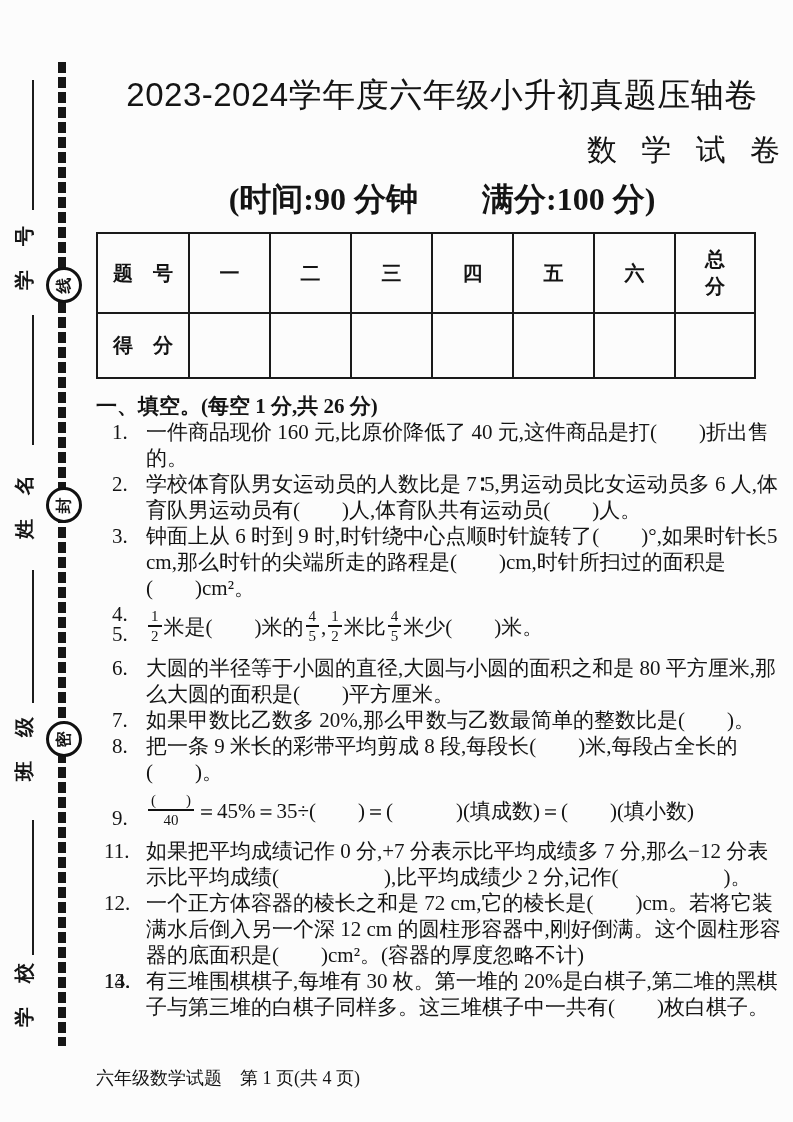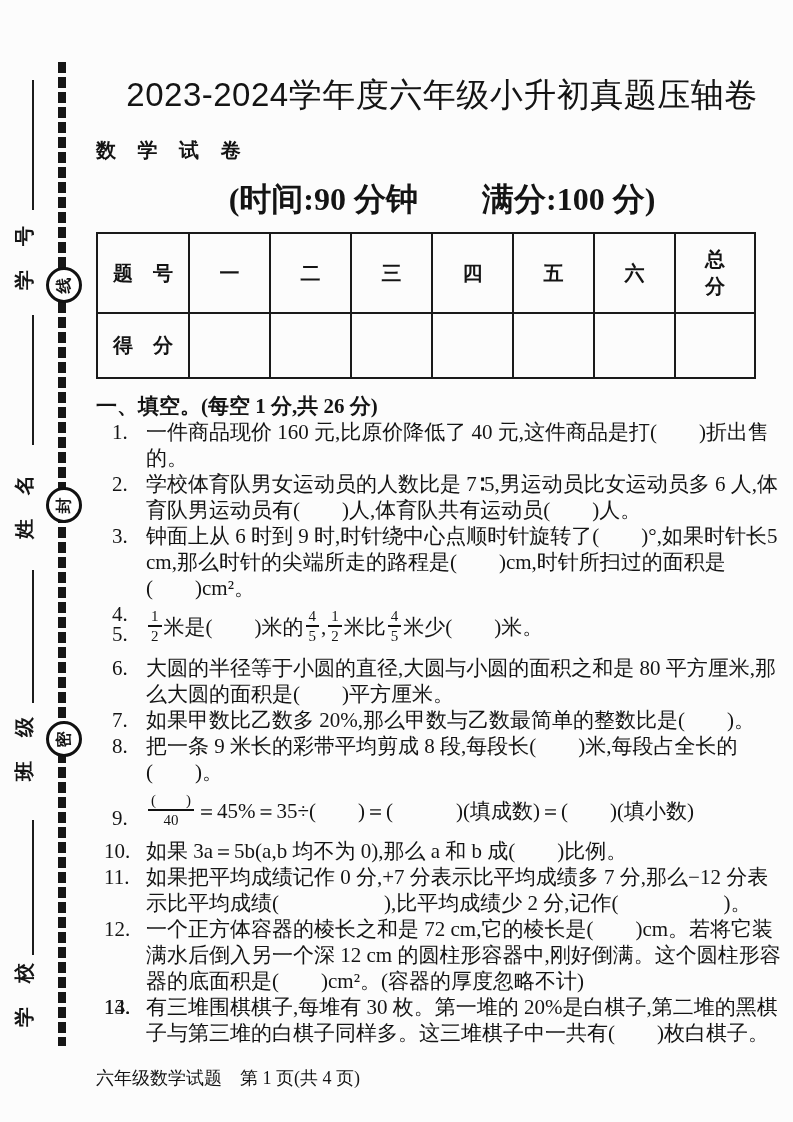--- a/index.html
+++ b/index.html
@@ -17,22 +17,22 @@
   .lv1{top:245px;} .lv2{top:494px;} .lv3{top:736px;} .lv4{top:982px;}
   .seal-circle{position:absolute;left:46px;width:30px;height:30px;border:3px solid #111;border-radius:50%;
     background:#fff;display:flex;align-items:center;justify-content:center;z-index:2;}
   .sc1{top:267px;} .sc2{top:487px;} .sc3{top:721px;}
   .seal-circle span{transform:rotate(-90deg);font-size:16px;font-weight:700;}
 
   
   .content{position:absolute;left:96px;top:74px;width:692px;}
   .title{font-family:"Liberation Sans","DejaVu Sans",sans-serif;font-weight:400;font-size:33px;
     line-height:42px;text-align:center;letter-spacing:0.5px;margin-bottom:14px;}
-  .subtitle{font-family:"Liberation Sans","DejaVu Sans",sans-serif;font-weight:700;font-size:20px;
-    line-height:40px;text-align:left;letter-spacing:8px;margin-bottom:12px;}
+  .subtitle{font-family:"Liberation Sans","DejaVu Sans",sans-serif;font-weight:400;font-size:30px;
+    line-height:40px;text-align:right;letter-spacing:8px;margin-bottom:12px;}
   .exam-info{font-size:32px;font-weight:700;line-height:34px;text-align:center;margin-bottom:4px;}
 
   .score-table{border-collapse:collapse;table-layout:fixed;width:658px;margin:16px 0 14px 0;}
   .score-table th,.score-table td{border:2px solid #1a1a1a;height:39px;text-align:center;
     font-size:20px;font-weight:700;padding:12px;}
 
   .section-heading{font-size:21px;font-weight:700;line-height:26px;margin-top:12px;}
   .question{position:relative;padding-left:50px;font-size:21px;font-weight:500;line-height:26px;}
   .qno{position:absolute;left:16px;top:0;font-weight:500;}
   .q2d .qno{left:8px;}
@@ -142,21 +142,20 @@
 
     <div class="question"><span class="qno">8.</span><span>把一条 9 米长的彩带平均剪成 8 段,每段长(　　)米,每段占全长的(　　)。</span></div>
 
     <div class="question tall">
       <span class="qno">9.</span><span class="frac">
           <span class="fn">(　　)</span>
           <span class="fd">40</span>
         </span><span>＝45%＝35÷(　　)＝(　　　)(填成数)＝(　　)(填小数)</span>
     </div>
 
-    <div class="question q2d"><span class="qno">10.</span><span>如果 3a＝5b(a,b 均不为 0),那么 a 和 b 成(　　)比例。</span></div>
 
     <div class="question q2d"><span class="qno">11.</span><span>如果把平均成绩记作 0 分,+7 分表示比平均成绩多 7 分,那么−12 分表示比平均成绩(　　　　　),比平均成绩少 2 分,记作(　　　　　)。</span></div>
 
     <div class="question q2d"><span class="qno">12.</span><span>一个正方体容器的棱长之和是 72 cm,它的棱长是(　　)cm。若将它装满水后倒入另一个深 12 cm 的圆柱形容器中,刚好倒满。这个圆柱形容器的底面积是(　　)cm²。(容器的厚度忽略不计)</span></div>
 
     <div class="question q2d"><span class="qno">13.</span></div>
 
     <div class="question q2d"><span class="qno">14.</span><span>有三堆围棋棋子,每堆有 30 枚。第一堆的 20%是白棋子,第二堆的黑棋子与第三堆的白棋子同样多。这三堆棋子中一共有(　　)枚白棋子。</span></div>
   </div>
 

